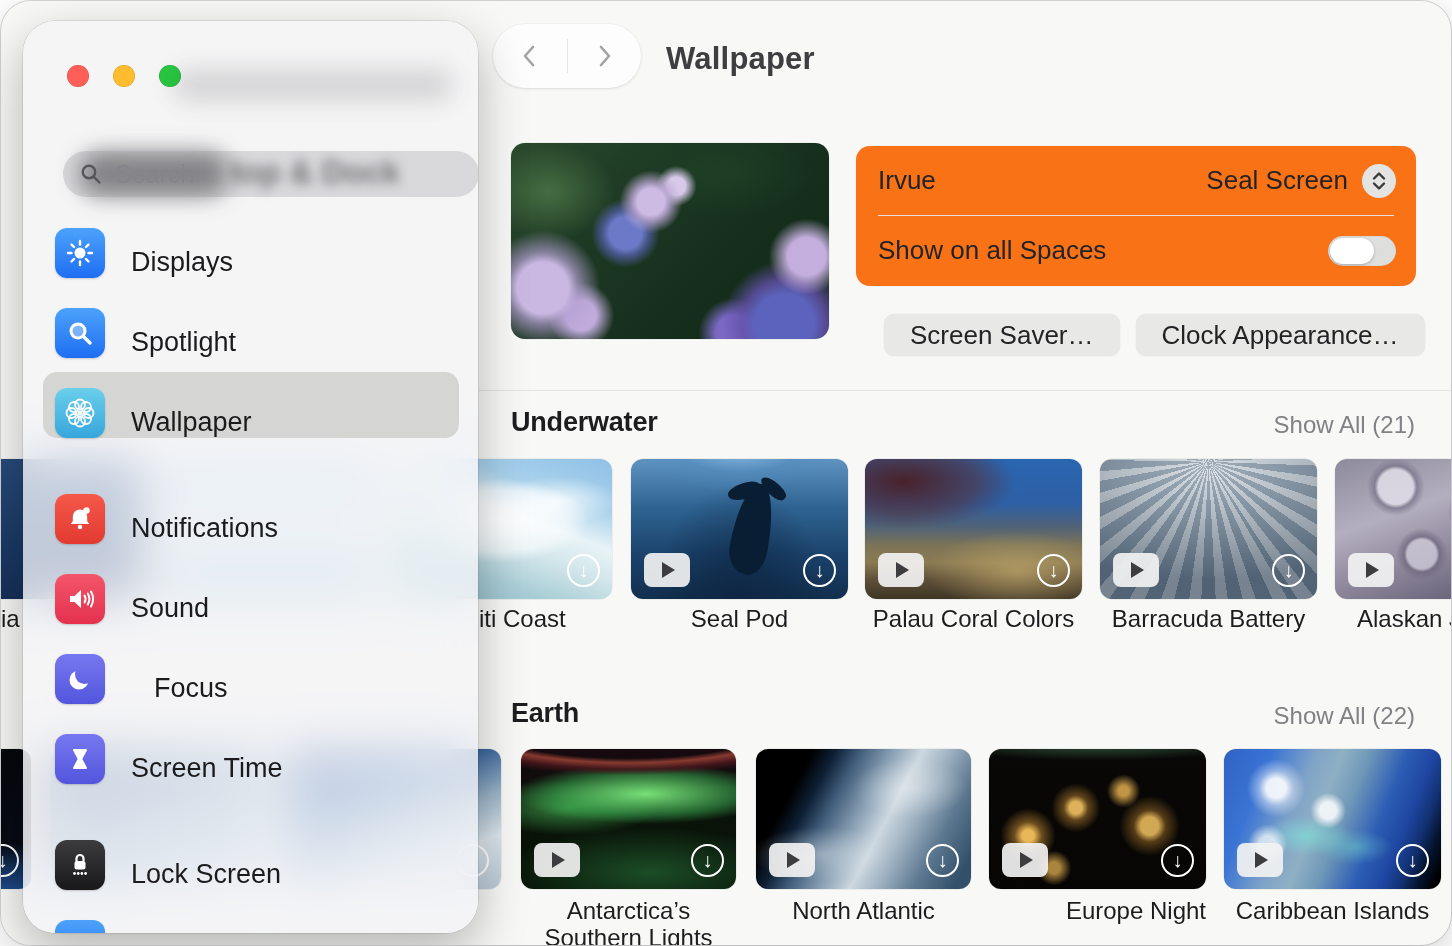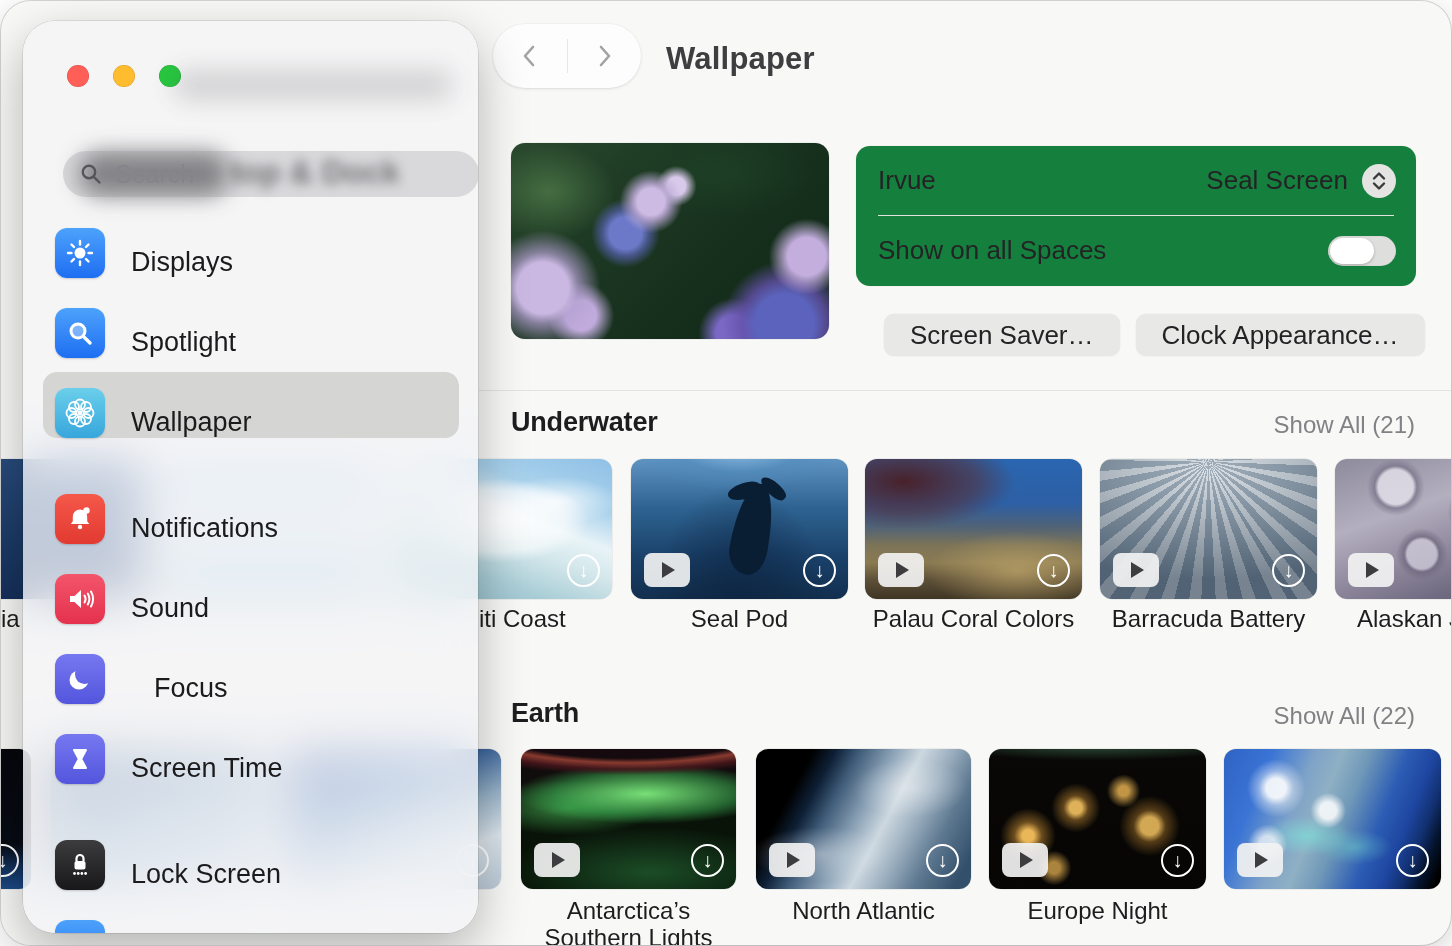--- a/index.html
+++ b/index.html
@@ -21,21 +21,21 @@
       radial-gradient(circle at 10% 74%, #cab8e2 0 8%, rgba(180,160,210,0.7) 11%, transparent 18%),
       radial-gradient(circle at 22% 88%, #c0abdc 0 5%, transparent 11%),
       radial-gradient(circle at 93% 58%, #c4aede 0 6%, transparent 12%),
       radial-gradient(circle at 86% 92%, #5b63bc 0 9%, rgba(100,80,170,0.8) 13%, transparent 19%),
       radial-gradient(circle at 70% 97%, #7a68c4 0 6%, transparent 12%),
       radial-gradient(ellipse 30% 35% at 12% 25%, rgba(95,145,85,0.55), transparent 70%),
       radial-gradient(ellipse 40% 30% at 65% 15%, rgba(30,65,38,0.85), transparent 75%),
       linear-gradient(135deg,#2a4a2e 0%,#1d3823 35%,#16301d 60%,#122818 100%);
     box-shadow:0 0 0 0.5px rgba(0,0,0,0.08);}
 
-  .card{position:absolute;left:855px;top:145px;width:560px;height:140px;border-radius:14px;background:#15803d;box-shadow:0 0 0 0.5px rgba(0,0,0,0.05);}
+  .card{position:absolute;left:855px;top:145px;width:560px;height:140px;border-radius:14px;background:#f97316;box-shadow:0 0 0 0.5px rgba(0,0,0,0.05);}
   .card .row{position:absolute;left:0;right:0;height:69px;display:flex;align-items:center;padding:0 20px 0 22px;box-sizing:border-box;}
   .card .row.r1{top:0;} .card .row.r2{top:70px;}
   .card .hdiv{position:absolute;left:22px;right:22px;top:69px;height:1px;background:#e2e2e0;}
   .card .lab{font-size:26px;color:#232326;}
   .card .spacer{flex:1;}
   .card .val{font-size:26px;color:#232326;margin-right:14px;}
   .chevbtn{width:34px;height:34px;border-radius:50%;background:#e4e4e2;display:flex;align-items:center;justify-content:center;}
   .toggle{width:68px;height:30px;border-radius:15px;background:#dededc;position:relative;box-shadow:inset 0 0 0 0.5px rgba(0,0,0,0.06);}
   .toggle .knob{position:absolute;left:2px;top:2px;width:44px;height:26px;border-radius:13px;background:#ffffff;box-shadow:0 1px 3px rgba(0,0,0,0.25);}
 
@@ -260,21 +260,22 @@
       </div>
       <div class="thumb t-caribbean">
         <span class="playbadge">
             <span class="tri"></span>
           </span>
         <span class="dlbadge">↓</span>
       </div>
 
       <div class="t-label center" style="left:520px;top:896px;width:215px;">Antarctica’s Southern Lights</div>
       <div class="t-label center" style="left:755px;top:896px;width:215px;">North Atlantic</div>
-      <div class="t-label center" style="left:988px;top:896px;width:217px;">Europe Night</div>
+      <div class="t-label center" style="left:988px;top:896px;width:217px;text-align:right;">Europe Night</div>
+      <div class="t-label center" style="left:1223px;top:896px;width:217px;">Caribbean Islands</div>
     </div>
 
     <div class="sidebar">
       <div class="traffic">
         <span class="dot" style="background:#ff5f57"></span>
         <span class="dot" style="background:#febc2e"></span>
         <span class="dot" style="background:#28c840"></span>
       </div>
 
       <div class="ghost-blob"></div>

